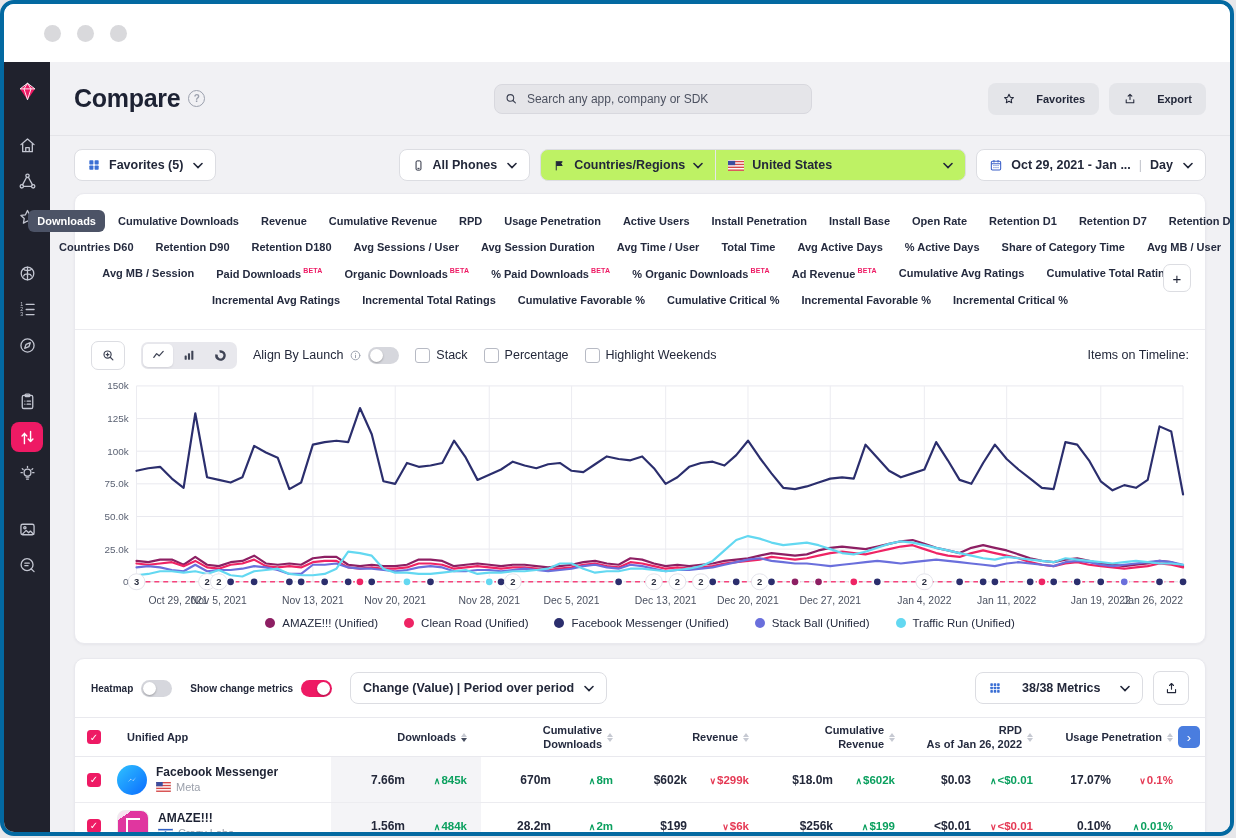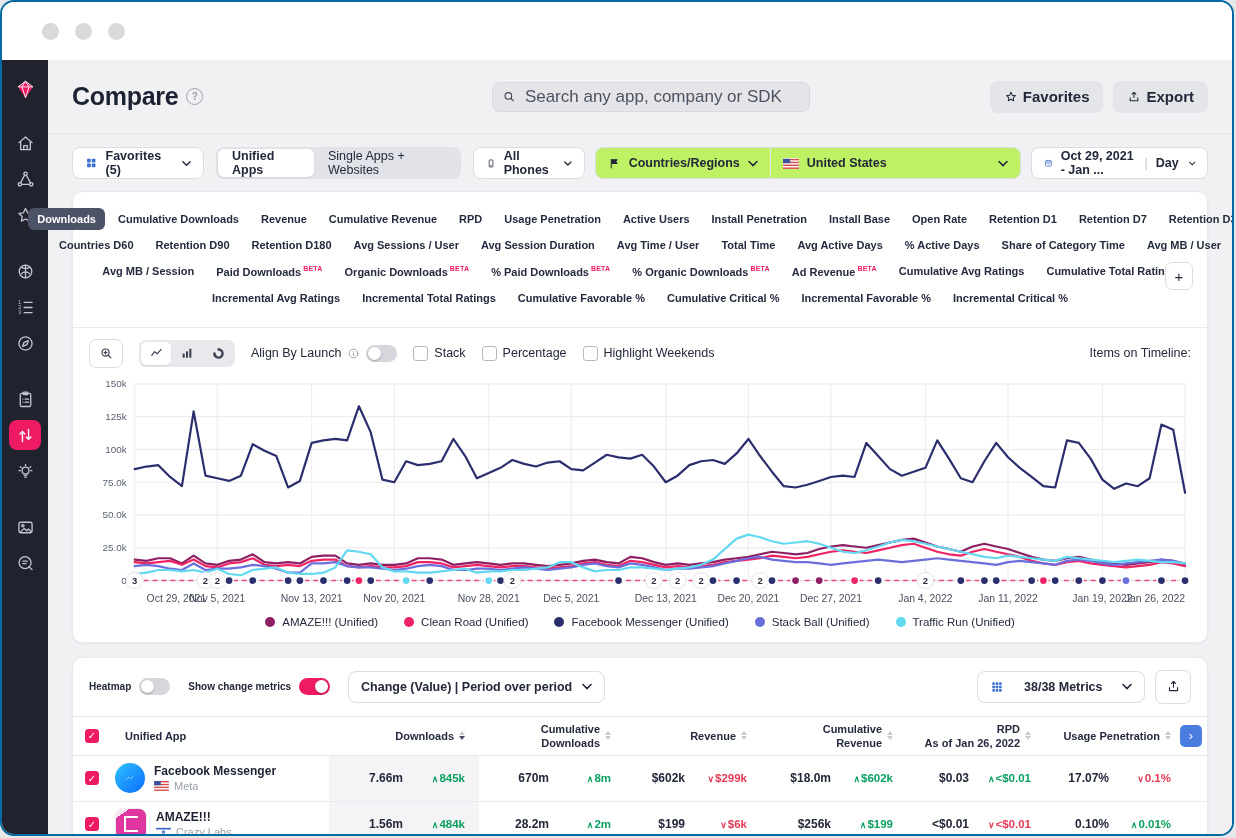--- a/index.html
+++ b/index.html
@@ -1,18 +1,18 @@
 <!DOCTYPE html>
 <html><head>
 <meta charset="utf-8">
 <style>
   html,body{margin:0;padding:0;}
   body{width:1236px;height:838px;background:#e7e7ea;font-family:"Liberation Sans",sans-serif;
        -webkit-font-smoothing:antialiased;color:#23283a;overflow:hidden;}
-  .window{width:1234px;height:836px;background:#fff;border:2px solid #0369a1;border-radius:14px;
+  .window{width:1234px;height:836px;background:#fff;border:4px solid #0369a1;border-radius:14px;
           overflow:hidden;box-sizing:border-box;display:flex;flex-direction:column;}
   
   .titlebar{height:58px;background:#fff;display:flex;align-items:center;padding-left:40px;gap:16px;flex:none;}
   .tdot{width:17px;height:17px;border-radius:50%;background:#d9d9dc;}
   
   .app{flex:1;display:flex;min-height:0;}
   .sidebar{width:46px;background:#20222d;display:flex;flex-direction:column;align-items:center;
            padding-top:12px;flex:none;}
   .sb-item{width:32px;height:30px;display:flex;align-items:center;justify-content:center;border-radius:8px;margin-bottom:6px;}
   .sb-item svg{width:21px;height:21px;}
@@ -21,26 +21,26 @@
   .sb-item.active{background:#ee1a64;}
   .main{flex:1;display:flex;flex-direction:column;background:#f1f1f4;min-width:0;}
   
   .pagehead{height:73px;display:flex;align-items:center;padding:0 24px;border-bottom:1px solid #e4e4e8;
             position:relative;flex:none;}
   .pagehead h1{font-size:25px;margin:0;letter-spacing:-0.3px;color:#1d2233;}
   .help{width:15px;height:15px;border:1.4px solid #9ba0ad;color:#9ba0ad;border-radius:50%;font-size:10px;
         display:inline-flex;align-items:center;justify-content:center;margin-left:8px;font-weight:700;}
   .search{position:absolute;left:444px;width:296px;height:28px;background:#e5e5e9;border:1px solid #d8d8de;
           border-radius:8px;display:flex;align-items:center;padding:0 10px;gap:7px;}
-  .search input{border:none;background:transparent;outline:none;font-size:17px;color:#4d5261;width:100%;
+  .search input{border:none;background:transparent;outline:none;font-size:12px;color:#4d5261;width:100%;
                 font-family:"Liberation Sans",sans-serif;}
   .search input::placeholder{color:#4d5261;}
   .head-actions{margin-left:auto;display:flex;gap:10px;}
-  .btn-gray{display:flex;align-items:center;gap:5px;background:#e4e5e9;border:none;border-radius:8px;
-            height:32px;padding:0 14px;font-size:15px;font-weight:600;color:#23283a;
+  .btn-gray{display:flex;align-items:center;gap:20px;background:#e4e5e9;border:none;border-radius:8px;
+            height:32px;padding:0 14px;font-size:11px;font-weight:600;color:#23283a;
             font-family:"Liberation Sans",sans-serif;cursor:pointer;}
   
   .filters{display:flex;align-items:center;padding:13px 24px 12px;gap:12px;flex:none;}
   .pill{display:flex;align-items:center;gap:8px;background:#fff;border:1px solid #dcdde2;border-radius:8px;
         height:32px;padding:0 12px;font-size:12.5px;font-weight:600;color:#23283a;box-sizing:border-box;}
   .pill .chev{margin-left:2px;}
   .seg{display:flex;background:#e2e3e8;border-radius:8px;padding:2px;height:32px;box-sizing:border-box;}
   .seg-opt{display:flex;align-items:center;padding:0 14px;border-radius:6px;font-size:12.5px;color:#23283a;}
   .seg-opt.sel{background:#fff;font-weight:700;box-shadow:0 1px 2px rgba(20,20,40,.08);}
   .filters-right{margin-left:auto;display:flex;gap:10px;}
@@ -243,28 +243,20 @@
           <svg width="14" height="14" viewBox="0 0 24 24" fill="#3b6fd4">
               <rect x="4" y="4" width="7" height="7" rx="1.2"></rect>
               <rect x="13" y="4" width="7" height="7" rx="1.2"></rect>
               <rect x="4" y="13" width="7" height="7" rx="1.2"></rect>
               <rect x="13" y="13" width="7" height="7" rx="1.2"></rect>
             </svg>
           <span>Favorites (5)</span>
           <svg class="chev" viewBox="0 0 10 7" fill="none" stroke="#23283a" stroke-width="1.6" stroke-linecap="round">
               <path d="m1 1.5 4 4 4-4"></path>
             </svg>
-        </div>
-        <div class="seg">
-          <div class="seg-opt sel">
-              <span>Unified Apps</span>
-            </div>
-          <div class="seg-opt">
-              <span>Single Apps + Websites</span>
-            </div>
         </div>
         <div class="filters-right">
           <div class="pill">
             <svg width="13" height="13" viewBox="0 0 24 24" fill="none" stroke="#23283a" stroke-width="1.8">
                 <rect x="7.5" y="3.5" width="9" height="17" rx="2.2"></rect>
                 <path d="M10.8 17.3h2.4" stroke-linecap="round"></path>
               </svg>
             <span>All Phones</span>
             <svg class="chev" viewBox="0 0 10 7" fill="none" stroke="#23283a" stroke-width="1.6" stroke-linecap="round">
                 <path d="m1 1.5 4 4 4-4"></path>

